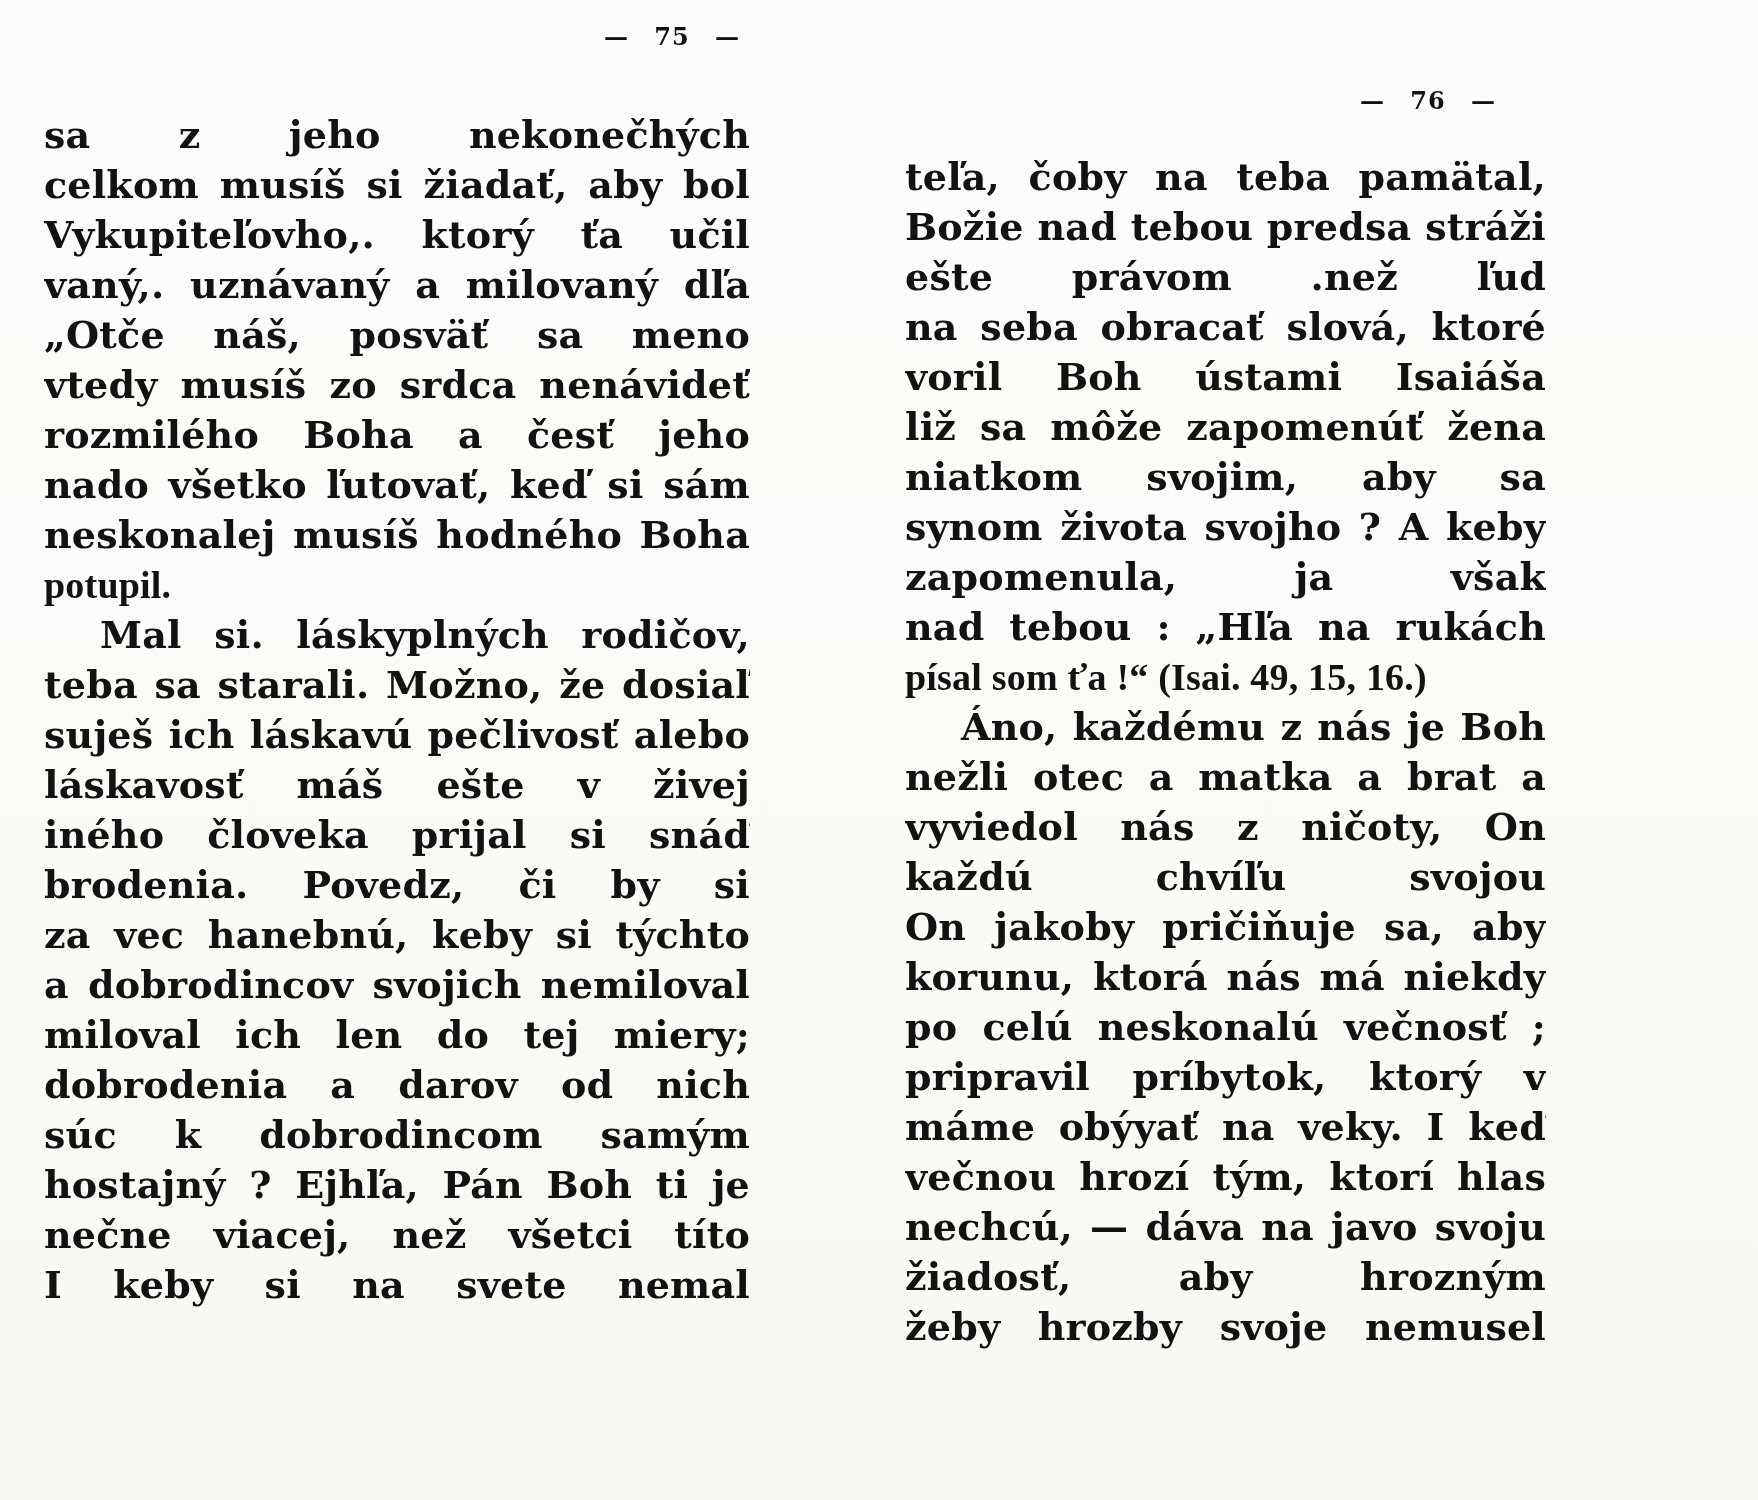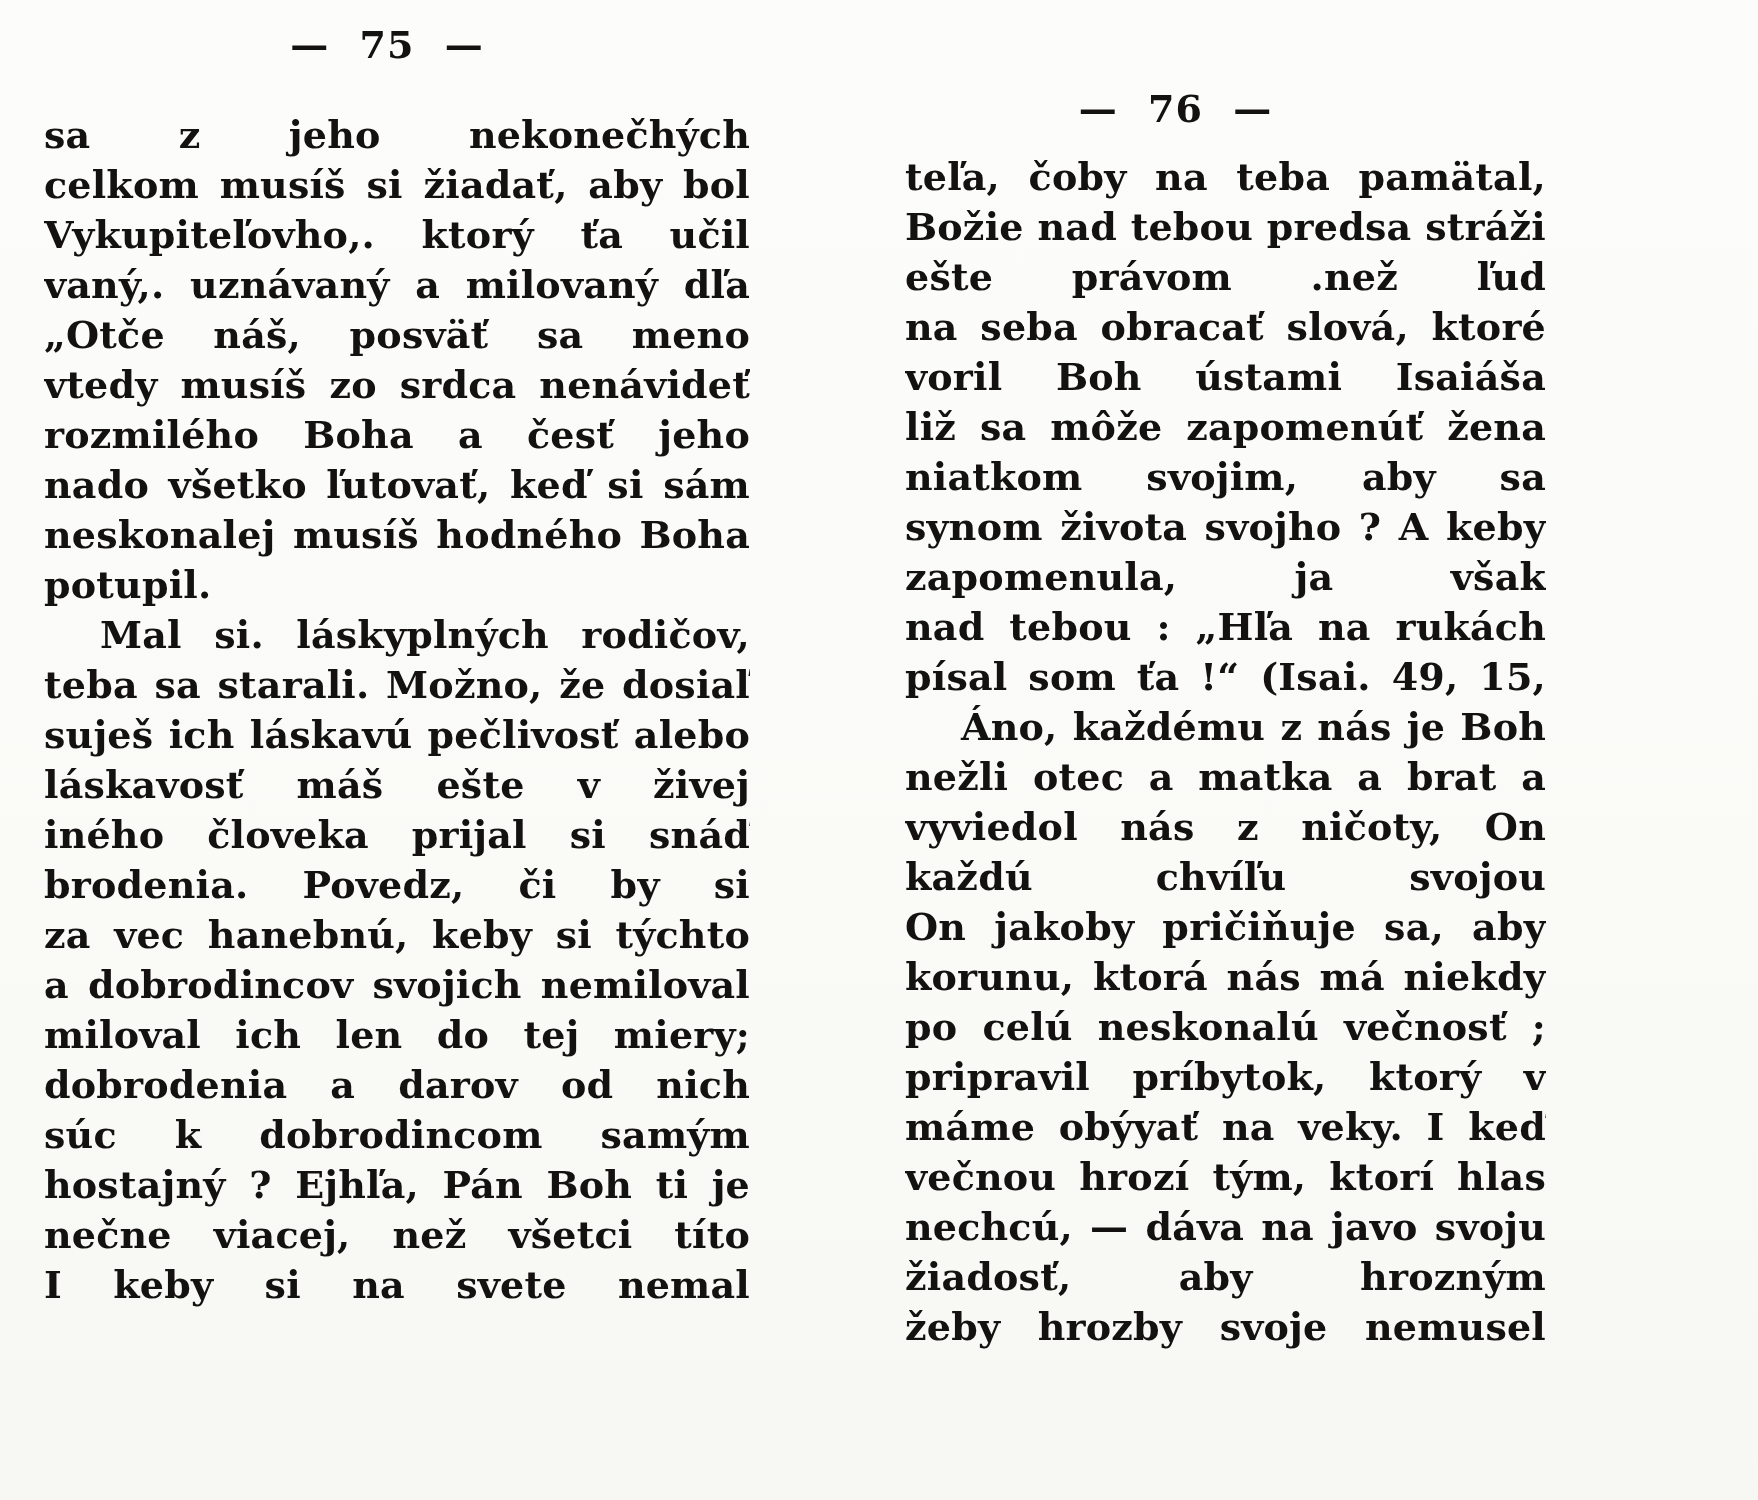--- a/index.html
+++ b/index.html
@@ -24,22 +24,22 @@
     position: absolute;
     top: 0;
     height: 1500px;
   }
   .page-left  { left: 44px;  width: 706px; }
   .page-right { left: 905px; width: 641px; margin-top: 48px; }
 
   .page-header {
     position: absolute;
     width: 100%;
-    text-align: center;
-    font-size: 38px;
+    text-align: right;
+    font-size: 24px;
     font-weight: 700;
     word-spacing: 16px;
     letter-spacing: 1px;
     white-space: nowrap;
   }
   .page-left  .page-header { top: 22px; transform: translateX(-10px); }
   .page-right .page-header { top: 38px; transform: translateX(-50px); }
 
   .page-body {
     position: absolute;
@@ -54,20 +54,21 @@
     font-weight: 700;
     line-height: 50px;
     height: 50px;
     overflow: hidden;
     text-align: justify;
     text-align-last: justify;
     letter-spacing: 0.2px;
   }
   .line.last-short {
     text-align-last: left;
+    font-family: Liberation Serif, serif;
   }
   .para.indent .line:first-child {
     text-indent: 56px;
   }
 </style>
 </head>
 <body style="--paper: #fbfbf8; --ink: #141210;">
 
 <div class="spread">
 

